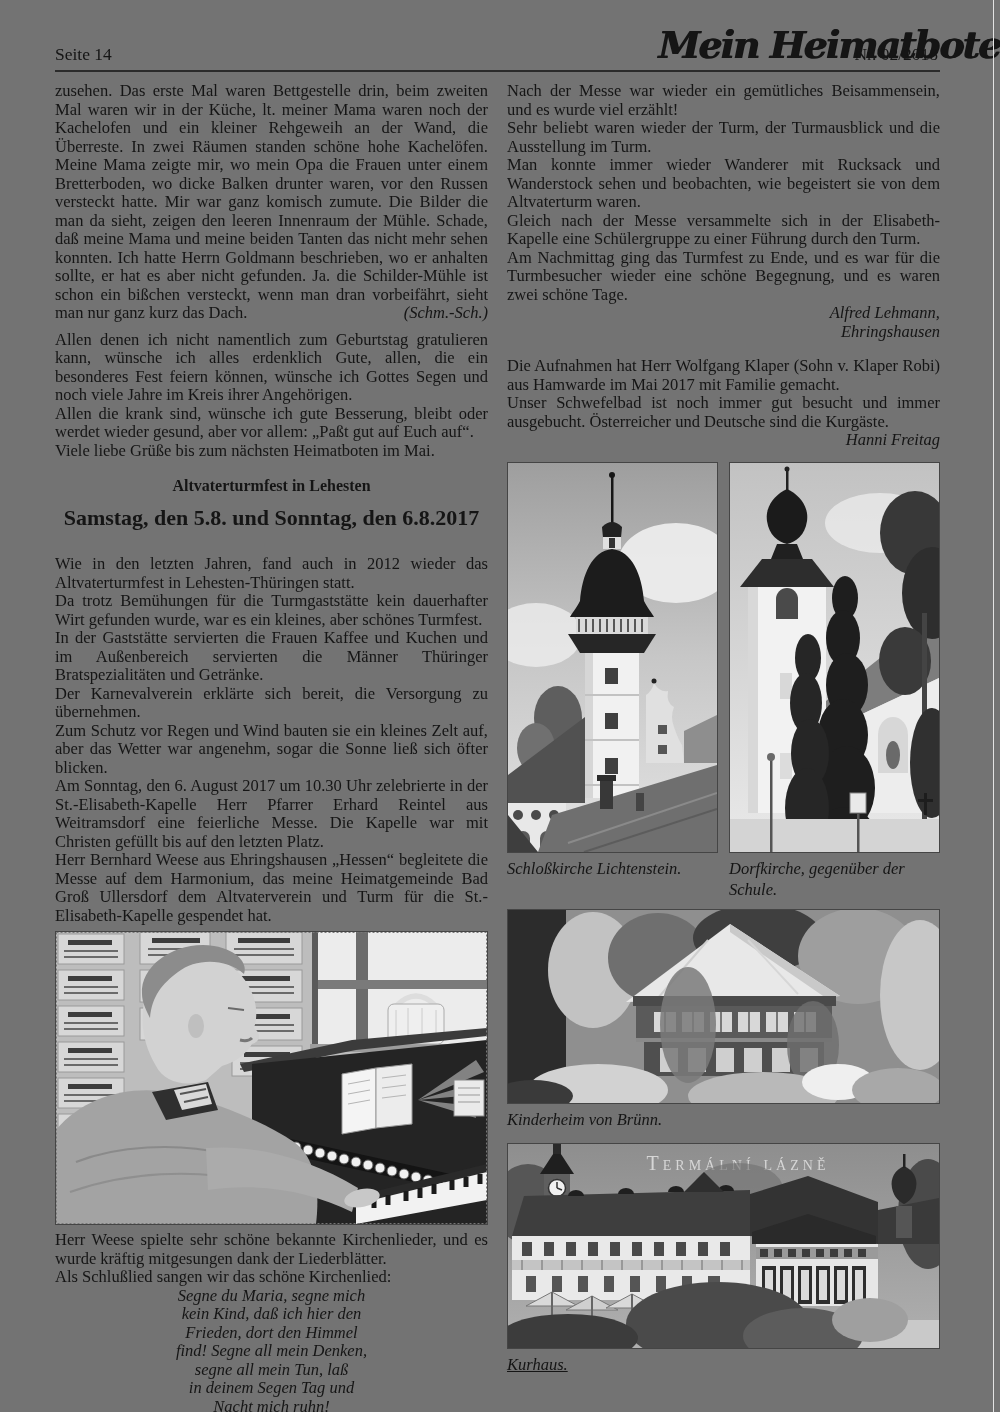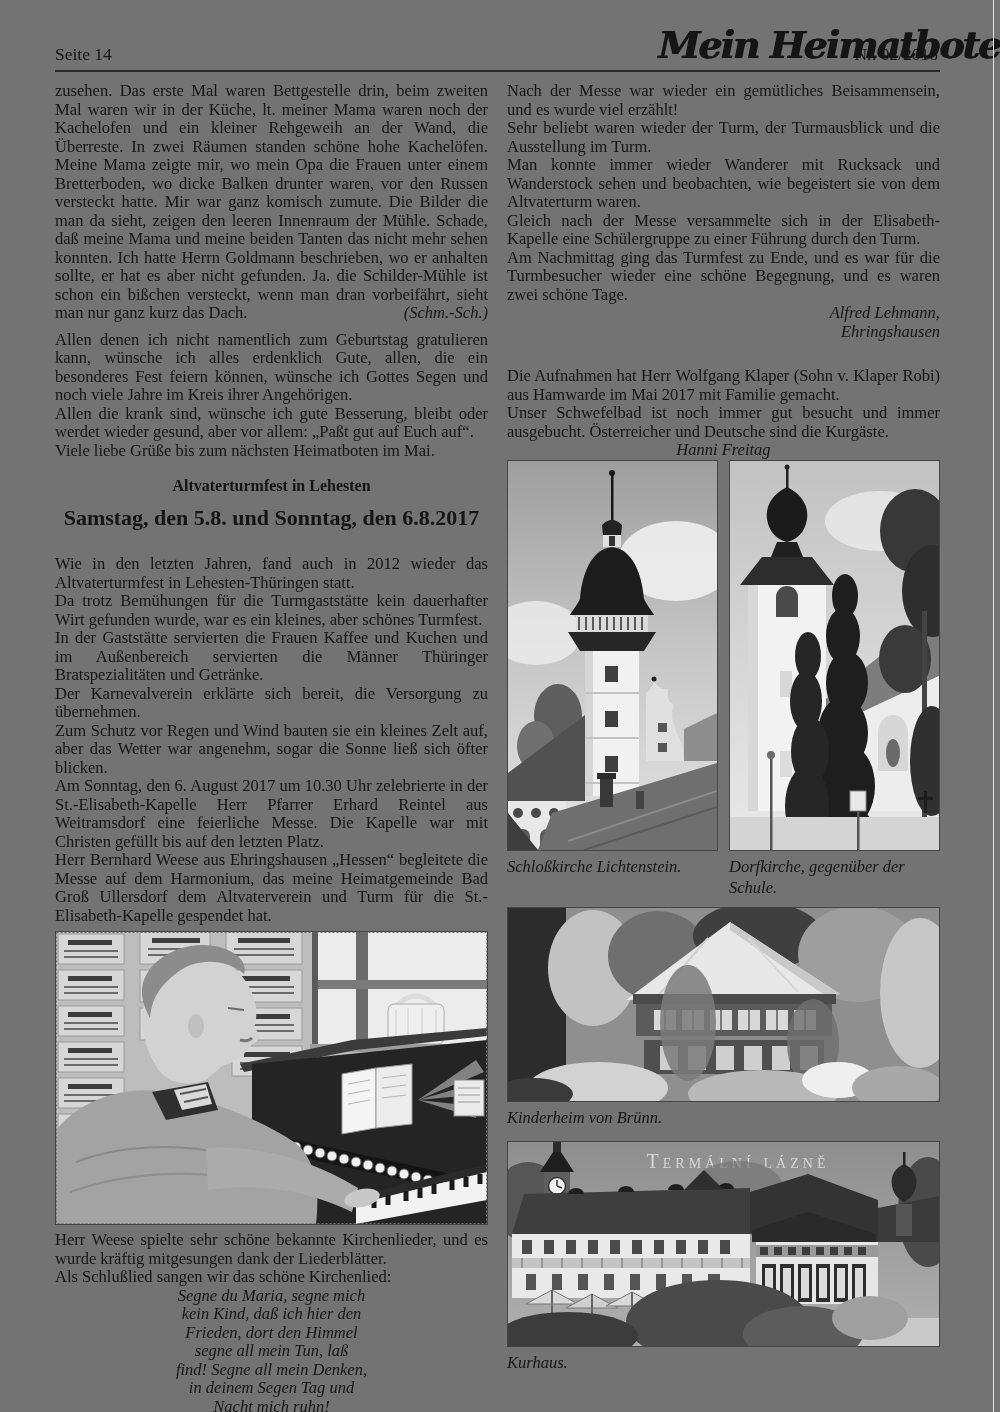--- a/index.html
+++ b/index.html
@@ -37,27 +37,27 @@
   .fig { margin:0; }
   .fig .ph { display:block; border:1px solid #454545; background:#cfcfcf; }
   .fig-harmonium { margin-top:6px; }
   .after-photo { margin-top:6px; }
   .hymn { margin-top:0; text-align:center; font-style:italic; }
   .hymn div { line-height:18.5px; }
   .hymn-source { text-align:right; font-style:italic; padding-right:4px; }
   
   .sig-block { text-align:right; font-style:italic; }
   .sig-block div { line-height:18.5px; }
-  .photo-note { margin-top:26px; }
-  .sig-single { text-align:center; font-style:italic; }
-  .church-row { margin-top:0; display:flex; gap:11px; }
+  .photo-note { margin-top:16px; }
+  .sig-single { text-align:right; font-style:italic; }
+  .church-row { margin-top:12px; display:flex; gap:11px; }
   .church-row figure { width:211px; }
   figcaption { font-style:italic; font-size:16.5px; margin-top:5px; line-height:21px; }
   .fig-kinderheim { margin-top:9px; }
-  .fig-kurhaus { margin-top:13px; }
+  .fig-kurhaus { margin-top:13px;text-decoration:underline; }
   .kurhaus-title { font-family:"Liberation Serif",serif; font-variant:small-caps; letter-spacing:4px; }
 </style>
 </head>
 <body>
 
 <div class="page">
 
   <div class="page-num">Seite 14</div>
   <div class="masthead">Mein Heimatbote</div>
   <div class="issue-num">Nr. 02/2018</div>
@@ -251,22 +251,22 @@
 
     <div class="after-photo">
       <p>Herr Weese spielte sehr schöne bekannte Kirchenlieder, und es wurde kräftig mitgesungen dank der Liederblätter.</p>
       <p>Als Schlußlied sangen wir das schöne Kirchenlied:</p>
     </div>
 
     <div class="hymn">
       <div>Segne du Maria, segne mich</div>
       <div>kein Kind, daß ich hier den</div>
       <div>Frieden, dort den Himmel</div>
+      <div>find! Segne all mein Denken,</div>
       <div>segne all mein Tun, laß</div>
-      <div>find! Segne all mein Denken,</div>
       <div>in deinem Segen Tag und</div>
       <div>Nacht mich ruhn!</div>
     </div>
     <div class="hymn-source">1. und 2. Strophe</div>
   </div>
 
   <div class="col col-right">
 
     <div>
       <p>Nach der Messe war wieder ein gemütliches Beisammensein, und es wurde viel erzählt!</p>

